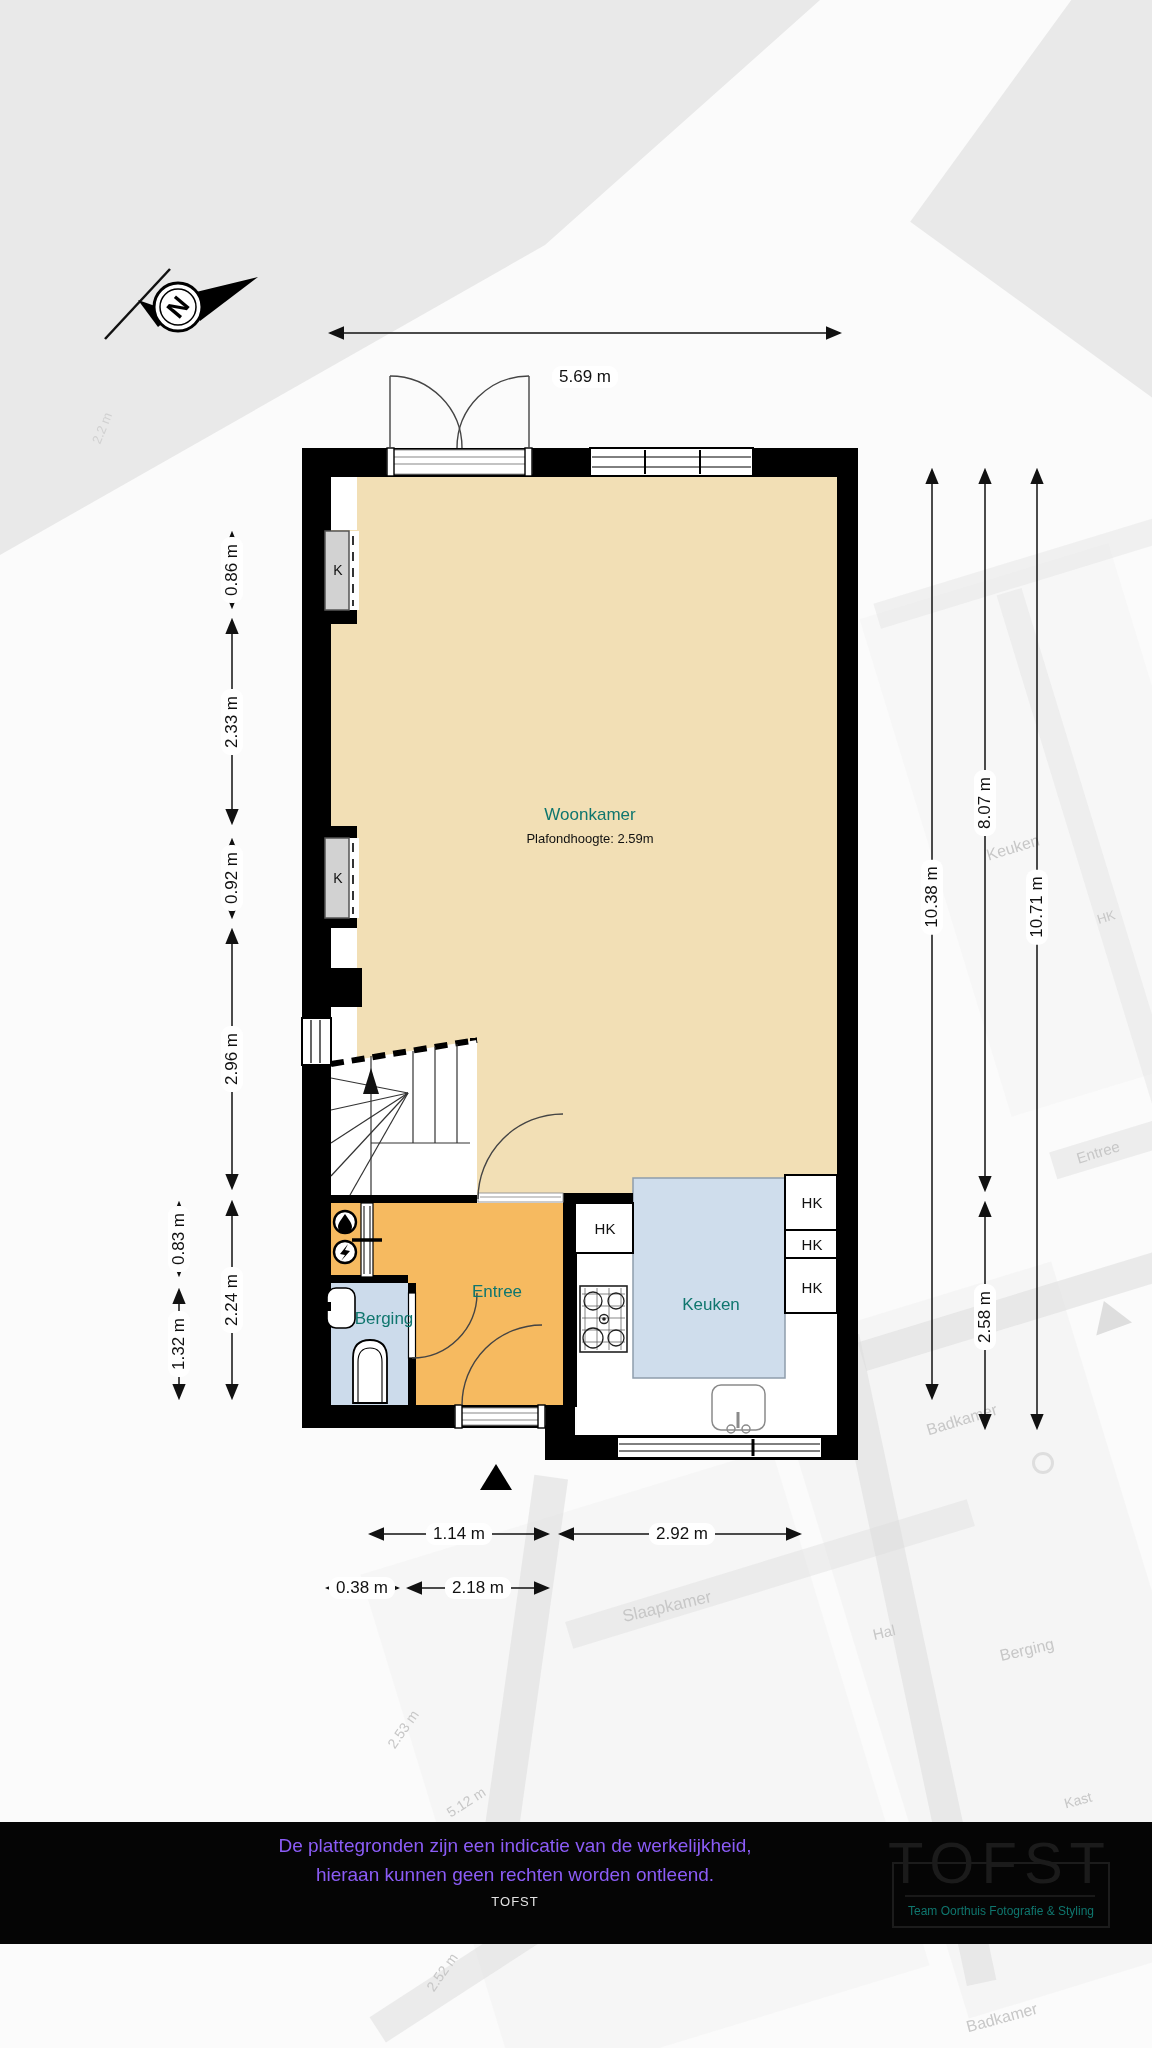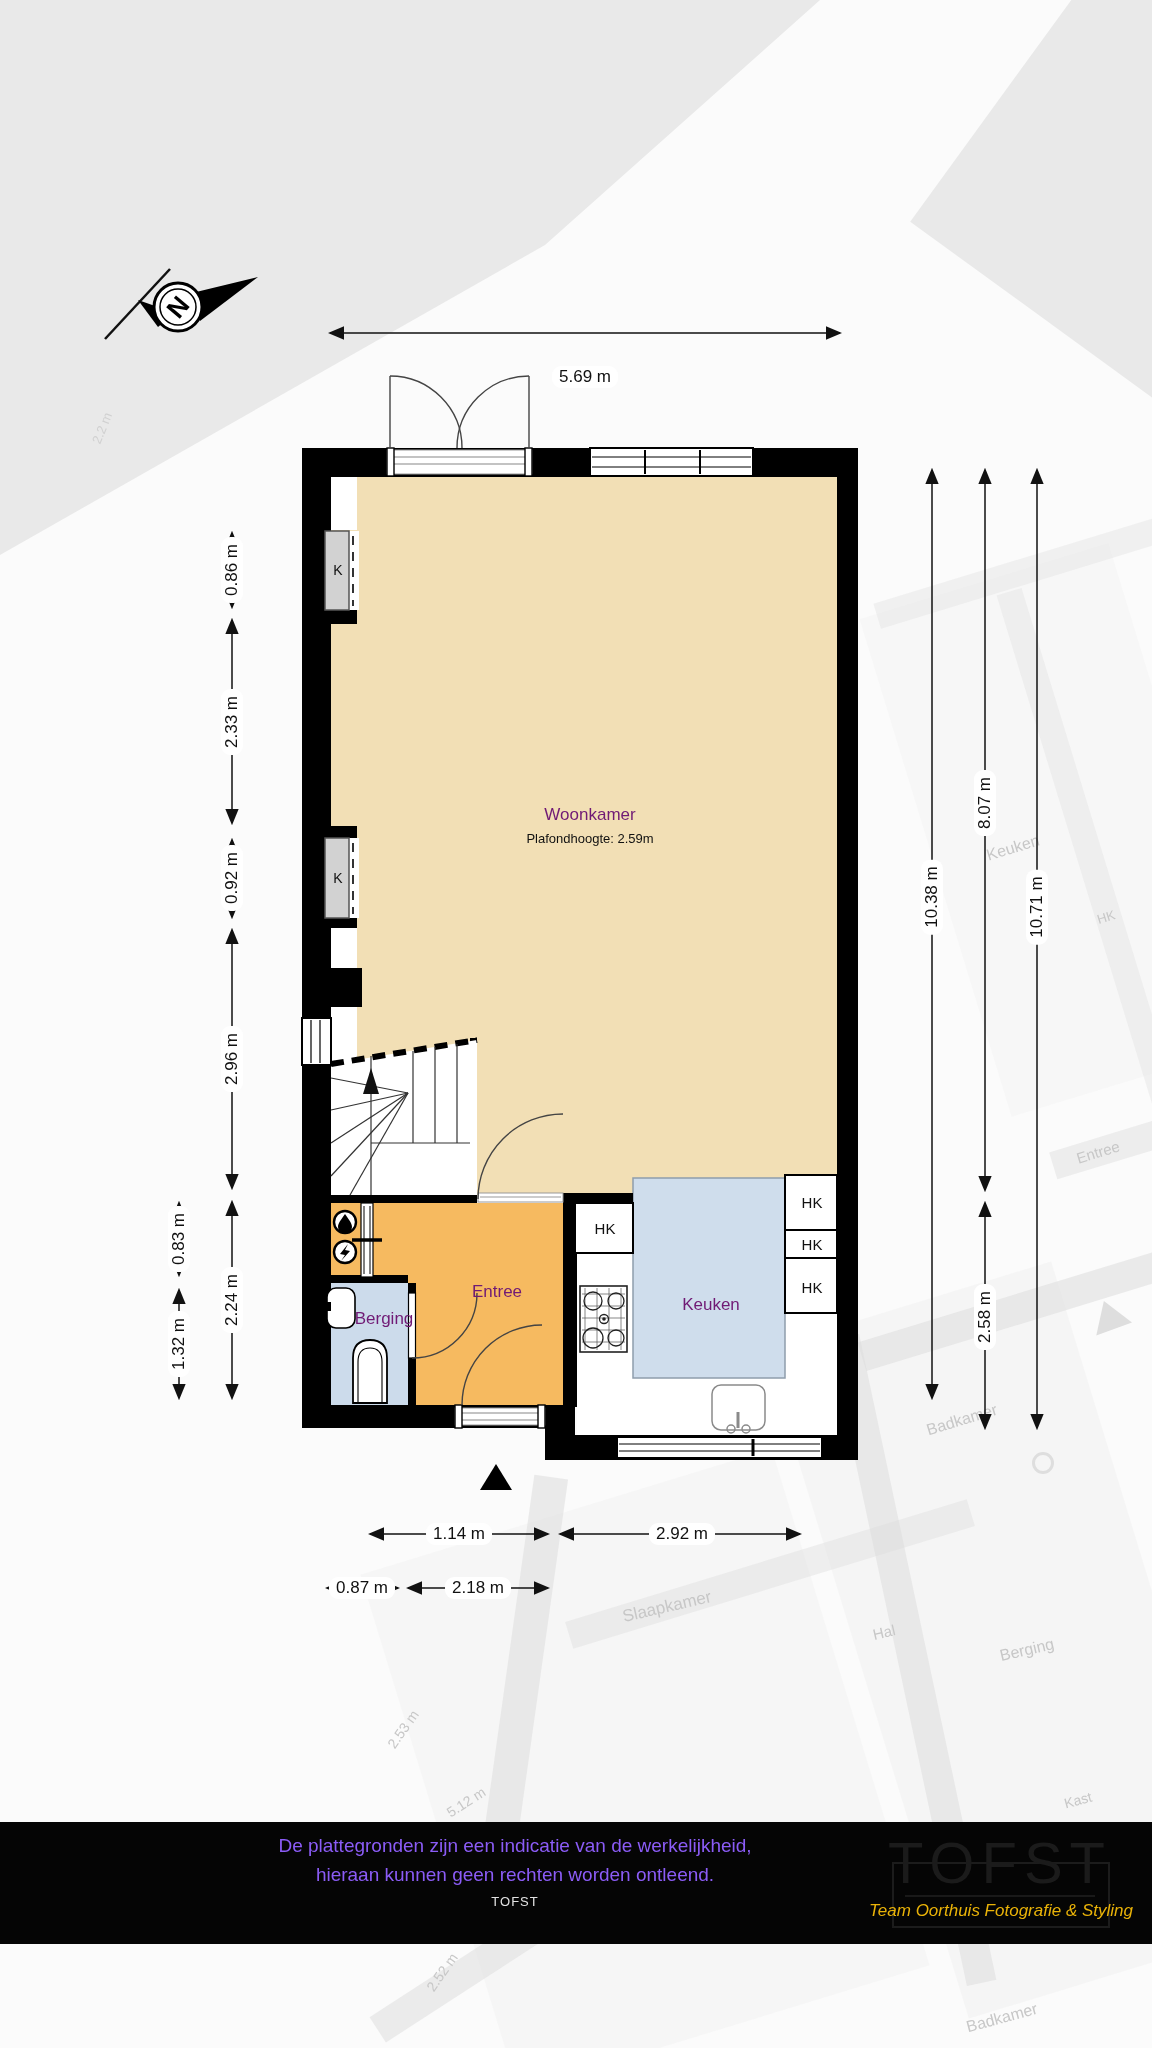--- a/index.html
+++ b/index.html
@@ -10,33 +10,33 @@
   .wedge{position:absolute;background:#e9e9e9;}
   .wmbar{position:absolute;background:#dcdcdc;opacity:.55;}
   .wmroom{position:absolute;background:#f3f3f3;opacity:.75;}
   .wm{position:absolute;color:#c7c7c7;font-size:16px;white-space:nowrap;
       transform:translate(-50%,-50%) rotate(var(--r,-17deg));}
   
   .lbl{position:absolute;transform:translate(-50%,-50%);white-space:nowrap;
        font-size:17px;color:#111;}
   .lbl.v{transform:translate(-50%,-50%) rotate(-90deg);}
   .pill{background:#fff;padding:1px 7px;border-radius:9px;line-height:20px;}
-  .room{font-size:17px;color:#701a75;}
+  .room{font-size:17px;color:#0f766e;}
   .small{font-size:13px;}
   .klbl{font-size:14px;color:#111;}
   .hklbl{font-size:15px;color:#111;}
   
   .bar{position:absolute;left:0;top:1822px;width:1152px;height:122px;background:#050505;}
   .bar .l1,.bar .l2{color:#8b5cf6;font-size:19px;}
   .bar .l3{color:#e2e2e2;font-size:13px;letter-spacing:1px;}
   .logo-big{position:absolute;color:#1b1b1b;font-size:58px;font-weight:100;
             letter-spacing:7px;transform:translate(-50%,-50%);}
   .logo-box{position:absolute;border:2px solid #1c1c1c;}
   .logo-line{position:absolute;border-top:2px solid #191919;}
-  .logo-sub{position:absolute;color:#eab308;font-size:17px;transform:translate(-50%,-50%);white-space:nowrap;font-style:italic;}
+  .logo-sub{position:absolute;color:#0f766e;font-size:12px;transform:translate(-50%,-50%);white-space:nowrap;}
   svg text{font-family:"Liberation Sans",sans-serif;}
 </style>
 </head>
 <body>
 
 <div>
   <div class="wedge" style="left:0;top:0;width:1152px;height:600px;
               clip-path:polygon(0 0,820px 0,545px 245px,0 555px);"></div>
   <div class="wedge" style="left:1005px;top:-70px;width:300px;height:420px;transform:rotate(36deg);"></div>
 
@@ -302,21 +302,21 @@
 <div class="lbl v pill" style="left:232px;top:1059px;">2.96 m</div>
 <div class="lbl v pill" style="left:232px;top:1300px;">2.24 m</div>
 <div class="lbl v pill" style="left:179px;top:1239px;">0.83 m</div>
 <div class="lbl v pill" style="left:179px;top:1344px;">1.32 m</div>
 <div class="lbl v pill" style="left:932px;top:897px;">10.38 m</div>
 <div class="lbl v pill" style="left:985px;top:803px;">8.07 m</div>
 <div class="lbl v pill" style="left:1037px;top:907px;">10.71 m</div>
 <div class="lbl v pill" style="left:985px;top:1317px;">2.58 m</div>
 <div class="lbl pill" style="left:459px;top:1534px;">1.14 m</div>
 <div class="lbl pill" style="left:682px;top:1534px;">2.92 m</div>
-<div class="lbl pill" style="left:362px;top:1588px;">0.87 m</div>
+<div class="lbl pill" style="left:362px;top:1588px;">0.38 m</div>
 <div class="lbl pill" style="left:478px;top:1588px;">2.18 m</div>
 
 <div class="bar">
   <div class="lbl l1" style="left:515px;top:24px;">De plattegronden zijn een indicatie van de werkelijkheid,</div>
   <div class="lbl l2" style="left:515px;top:53px;">hieraan kunnen geen rechten worden ontleend.</div>
   <div class="lbl l3" style="left:515px;top:79px;">TOFST</div>
   <div class="logo-box" style="left:892px;top:40px;width:214px;height:62px;"></div>
   <div class="logo-line" style="left:905px;top:73px;width:190px;"></div>
   <div class="logo-big" style="left:1000px;top:40px;">TOFST</div>
   <div class="logo-sub" style="left:1001px;top:89px;">Team Oorthuis Fotografie &amp; Styling</div>

